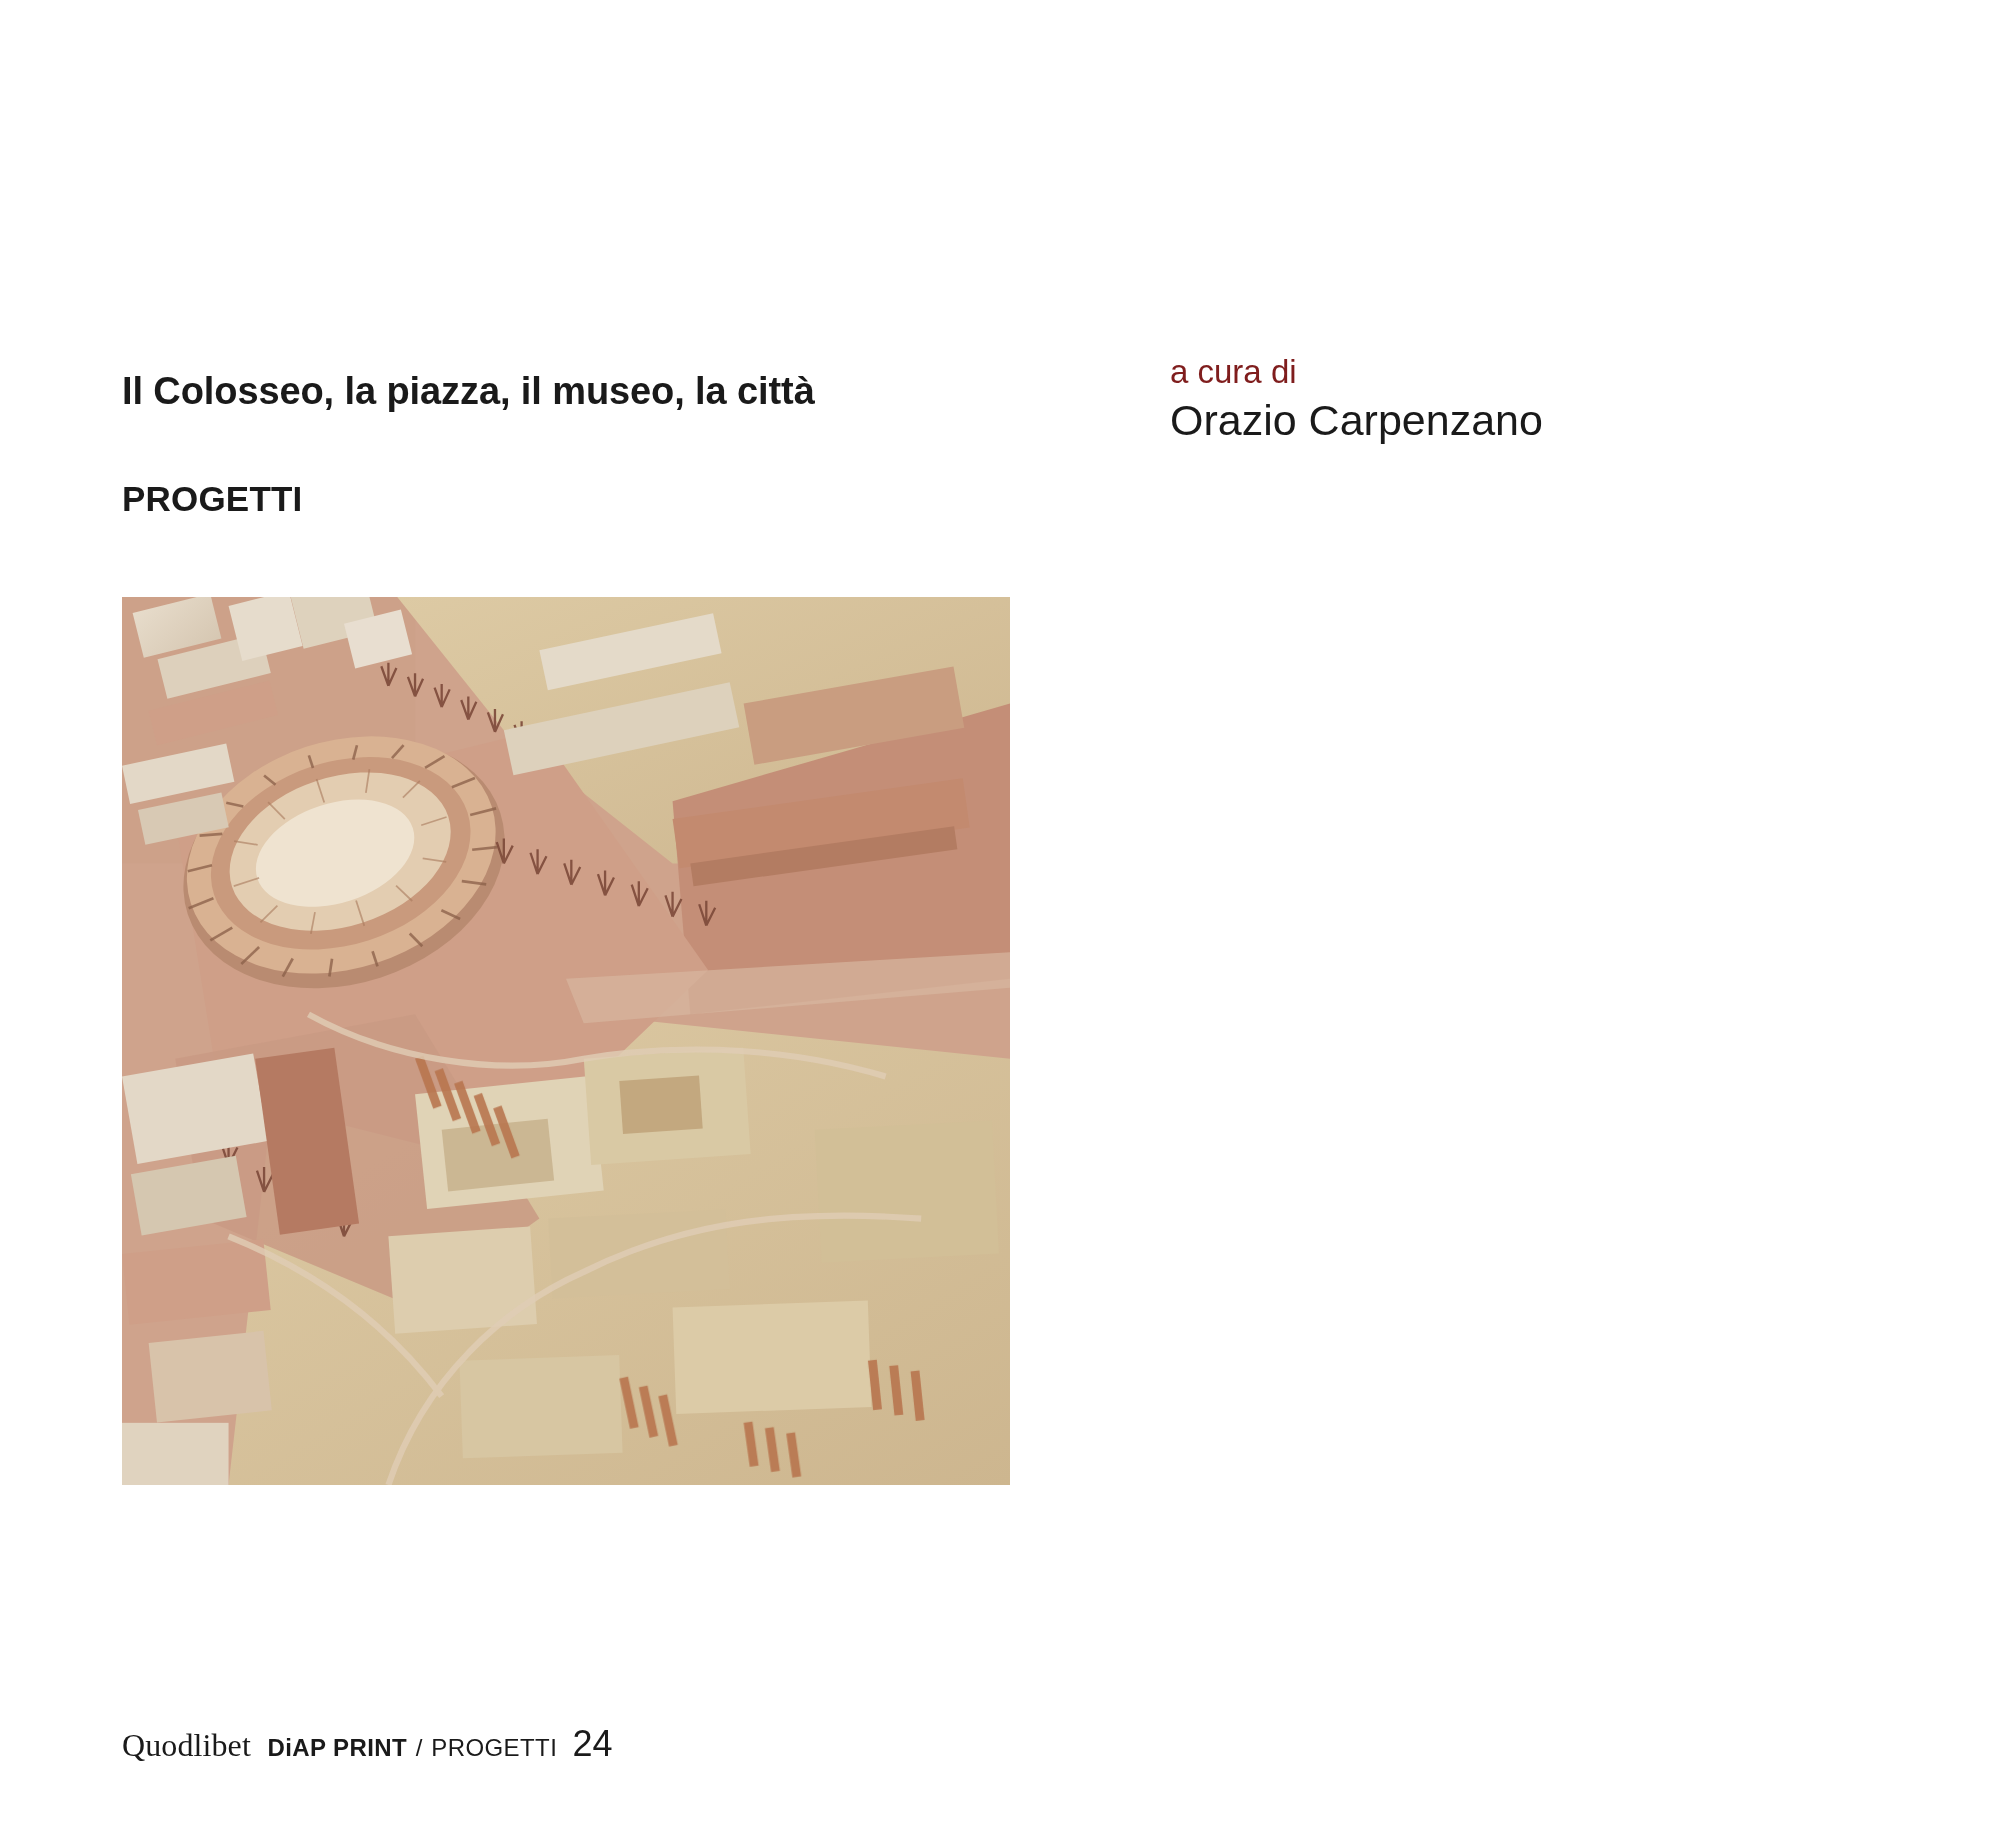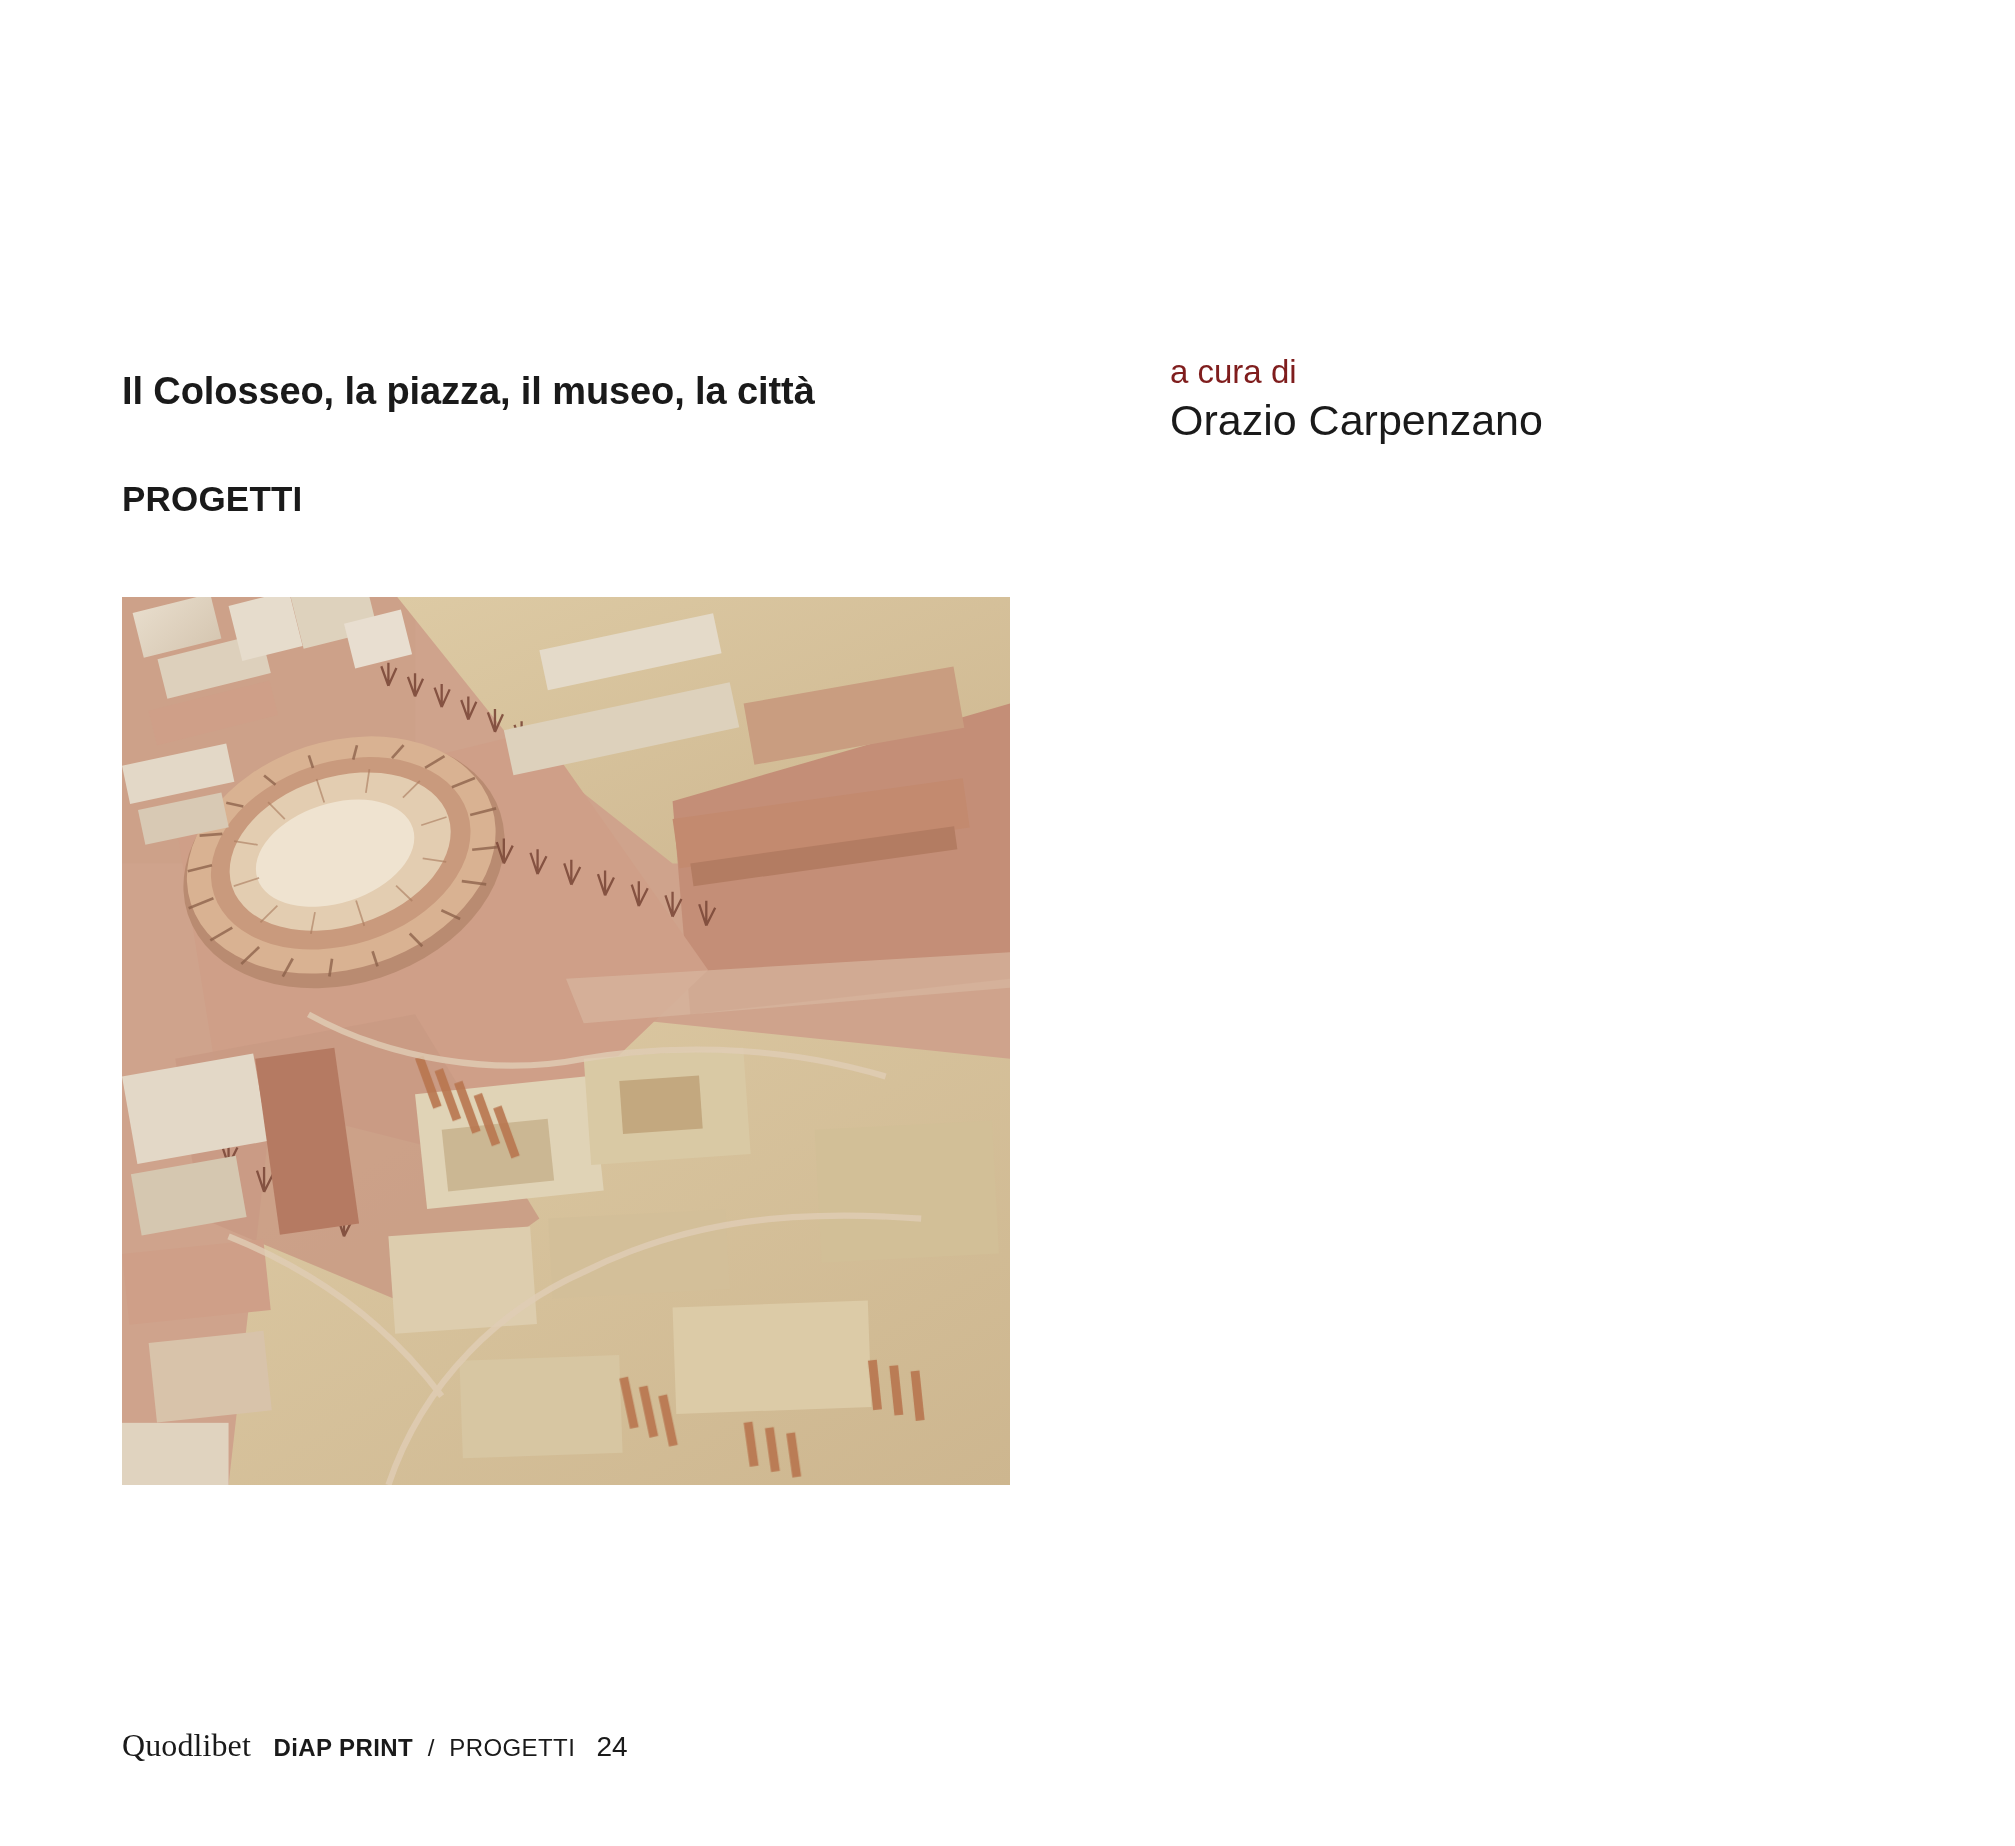--- a/index.html
+++ b/index.html
@@ -82,21 +82,21 @@
     height: 100%;
   }
 
   
   .imprint {
     position: absolute;
     left: 122px;
     top: 1706px;
     display: flex;
     align-items: baseline;
-    gap: 7px;
+    gap: 1px;
     white-space: nowrap;
   }
   .imprint-publisher {
     font-family: "Liberation Serif", serif;
     font-size: 32px;
     letter-spacing: 0.1px;
     color: #1a1a1a;
   }
   .imprint-series {
     font-size: 24px;
@@ -113,21 +113,21 @@
     margin-right: 7.8px;
     font-weight: normal;
   }
   .imprint-collection {
     font-size: 24px;
     letter-spacing: 0.4px;
     color: #1a1a1a;
     font-weight: normal;
   }
   .imprint-number {
-    font-size: 28px;
+    font-size: 36px;
     color: #1a1a1a;
     margin-left: 14.2px;
     font-weight: normal;
   }
 </style>
 </head>
 <body>
 
 <div class="header">
 

